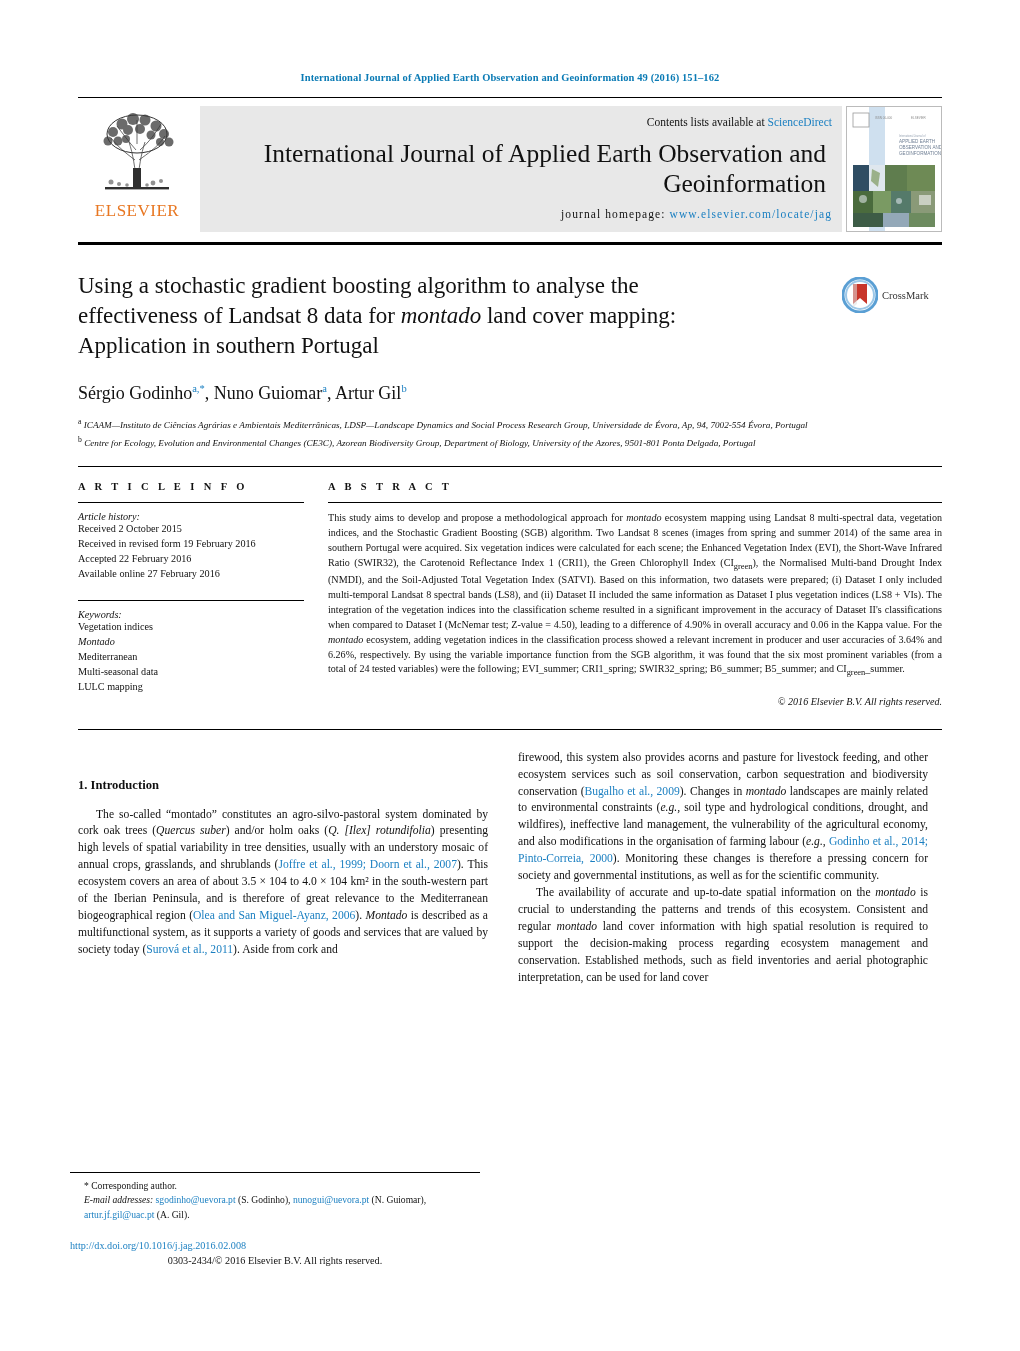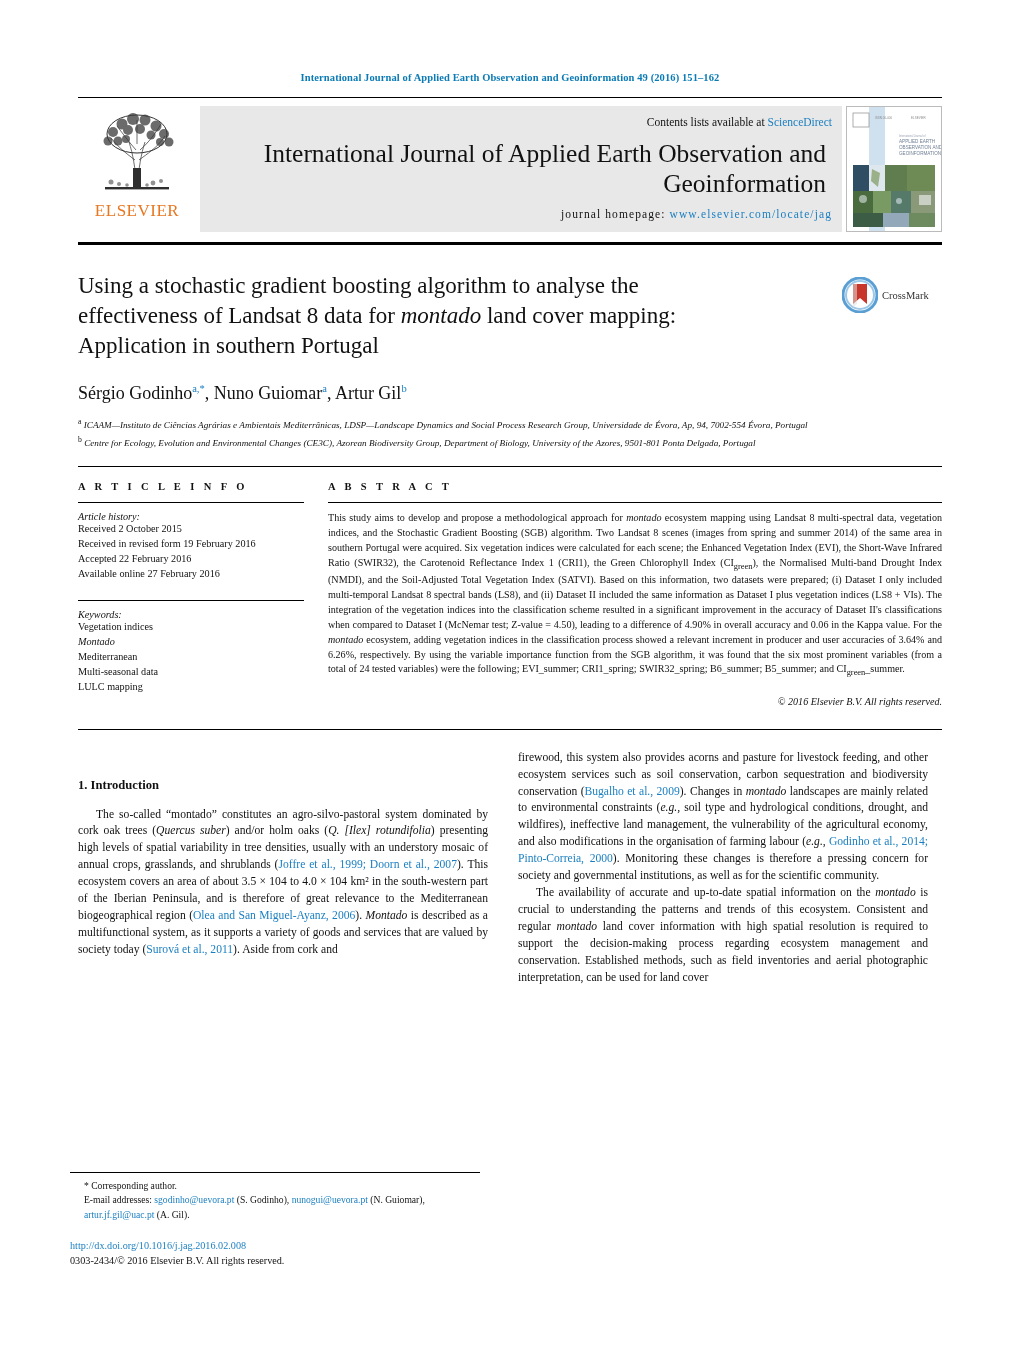--- a/index.html
+++ b/index.html
@@ -200,30 +200,30 @@
   
   .footnote {
     position:absolute;
     left:70px;
     top:1172px;
     width:410px;
     border-top:.9px solid #000;
     padding-top:6px;
   }
   .fn-line { font-size:9.6px; line-height:1.5; color:#111; }
-  .fn-line .it { }
+  .fn-line .it { font-style:italic; }
   .fn-star { margin-left:14px; }
   .doi {
     margin-top:16px;
     font-size:10.2px;
     color:#1a7fc1;
     line-height:1.5;
     font-family:Liberation Serif, serif;
   }
-  .issn { font-size:10.2px; color:#111; line-height:1.5; }
+  .issn { font-size:10.2px; color:#111; line-height:1.5;text-align:center; }
 </style>
 </head>
 <body>
 
 <div class="page">
 
   <div class="runhead">International Journal of Applied Earth Observation and Geoinformation 49 (2016) 151–162</div>
 
   <div class="masthead-wrap">
 

